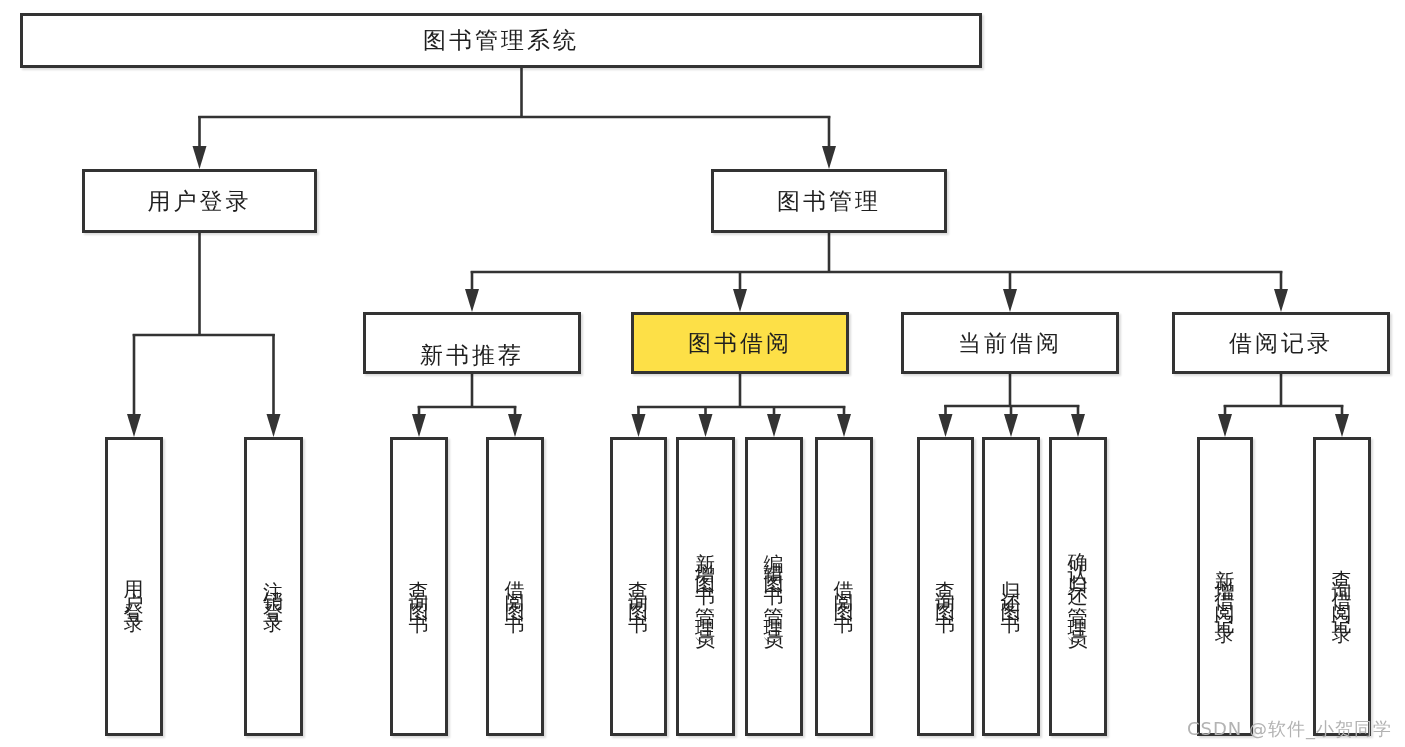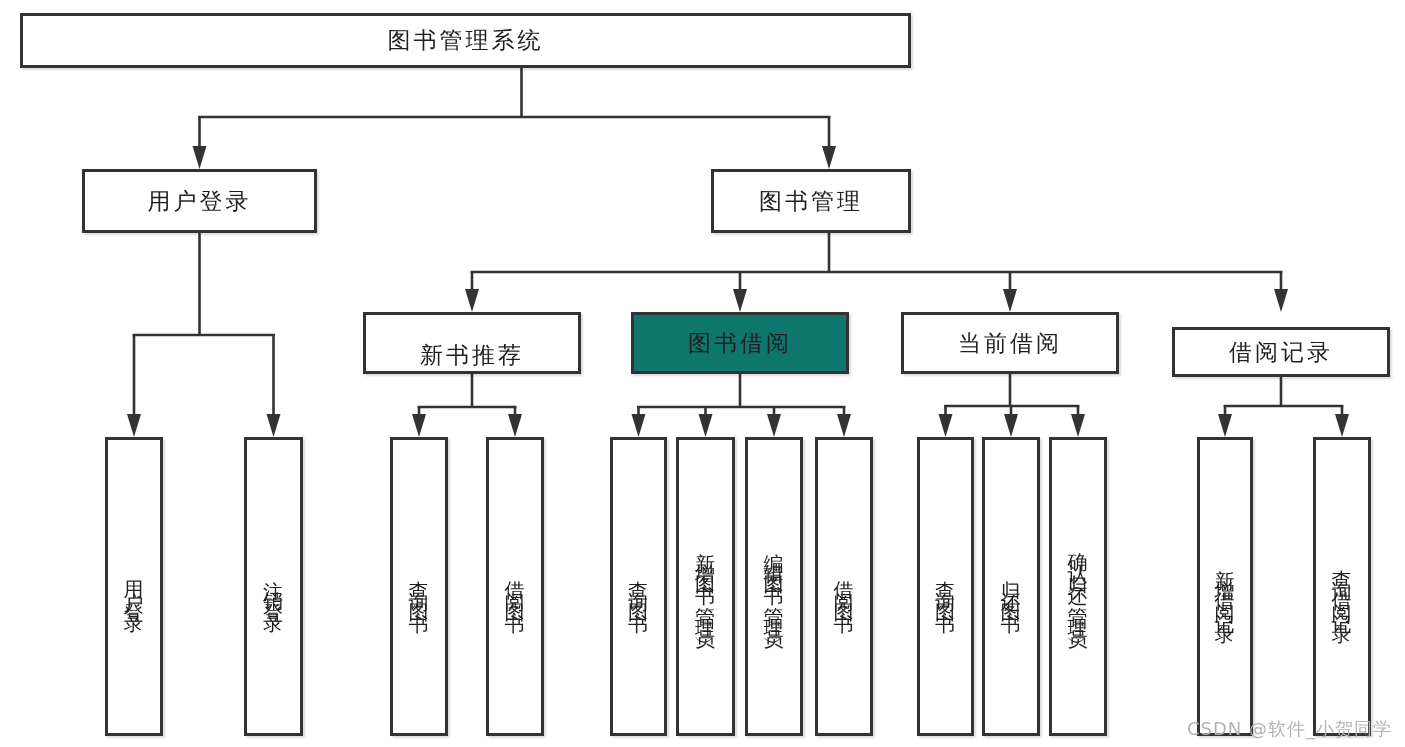--- a/index.html
+++ b/index.html
@@ -105,39 +105,39 @@
       <line x1="1078" y1="405" x2="1078" y2="419" stroke="#333333" stroke-width="2.6"></line>
       <polygon points="1071,414 1085,414 1078,437" fill="#333333"></polygon>
       <line x1="1281" y1="374" x2="1281" y2="406" stroke="#333333" stroke-width="2.6"></line>
       <line x1="1223.7" y1="406" x2="1343.3" y2="406" stroke="#333333" stroke-width="2.6"></line>
       <line x1="1225" y1="405" x2="1225" y2="419" stroke="#333333" stroke-width="2.6"></line>
       <polygon points="1218,414 1232,414 1225,437" fill="#333333"></polygon>
       <line x1="1342" y1="405" x2="1342" y2="419" stroke="#333333" stroke-width="2.6"></line>
       <polygon points="1335,414 1349,414 1342,437" fill="#333333"></polygon>
     </svg>
   <div class="watermark">CSDN @软件_小贺同学</div>
-<div class="node h" style="left: 20px; top: 13px; width: 891px; height: 55px; border-color: rgb(51, 51, 51); background: rgb(255, 255, 255); color: rgb(31, 31, 31);">
+<div class="node h" style="left: 20px; top: 13px; width: 962px; height: 55px; border-color: rgb(51, 51, 51); background: rgb(255, 255, 255); color: rgb(31, 31, 31);">
       <span>图书管理系统</span>
     </div>
     <div class="node h" style="left: 82px; top: 169px; width: 235px; height: 64px; border-color: rgb(51, 51, 51); background: rgb(255, 255, 255); color: rgb(31, 31, 31);">
       <span>用户登录</span>
     </div>
-    <div class="node h" style="left: 711px; top: 169px; width: 200px; height: 64px; border-color: rgb(51, 51, 51); background: rgb(255, 255, 255); color: rgb(31, 31, 31);">
+    <div class="node h" style="left: 711px; top: 169px; width: 236px; height: 64px; border-color: rgb(51, 51, 51); background: rgb(255, 255, 255); color: rgb(31, 31, 31);">
       <span>图书管理</span>
     </div>
     <div class="node h" style="left: 363px; top: 312px; width: 218px; height: 62px; border-color: rgb(51, 51, 51); background: rgb(255, 255, 255); color: rgb(31, 31, 31); align-items: flex-end;">
       <span>新书推荐</span>
     </div>
-    <div class="node h" style="left: 631px; top: 312px; width: 218px; height: 62px; border-color: rgb(51, 51, 51); background: #0f766e; color: rgb(31, 31, 31);">
+    <div class="node h" style="left: 631px; top: 312px; width: 218px; height: 62px; border-color: rgb(51, 51, 51); background: #fde047; color: rgb(31, 31, 31);">
       <span>图书借阅</span>
     </div>
     <div class="node h" style="left: 901px; top: 312px; width: 218px; height: 62px; border-color: rgb(51, 51, 51); background: rgb(255, 255, 255); color: rgb(31, 31, 31); font-family: Liberation Serif, serif;">
       <span>当前借阅</span>
     </div>
-    <div class="node h" style="left: 1172px; top: 312px; width: 218px; height: 50px; border-color: rgb(51, 51, 51); background: rgb(255, 255, 255); color: rgb(31, 31, 31); margin-top: 15px;">
+    <div class="node h" style="left: 1172px; top: 312px; width: 218px; height: 62px; border-color: rgb(51, 51, 51); background: rgb(255, 255, 255); color: rgb(31, 31, 31);">
       <span>借阅记录</span>
     </div>
     <div class="node v" style="left: 105px; top: 437px; width: 58px; height: 299px; border-color: rgb(51, 51, 51); background: rgb(255, 255, 255); color: rgb(31, 31, 31);">
       <span>用户登录</span>
     </div>
     <div class="node v" style="left: 244px; top: 437px; width: 59px; height: 299px; border-color: rgb(51, 51, 51); background: rgb(255, 255, 255); color: rgb(31, 31, 31);">
       <span>注销登录</span>
     </div>
     <div class="node v" style="left: 390px; top: 437px; width: 58px; height: 299px; border-color: rgb(51, 51, 51); background: rgb(255, 255, 255); color: rgb(31, 31, 31);">
       <span>查询图书</span>

